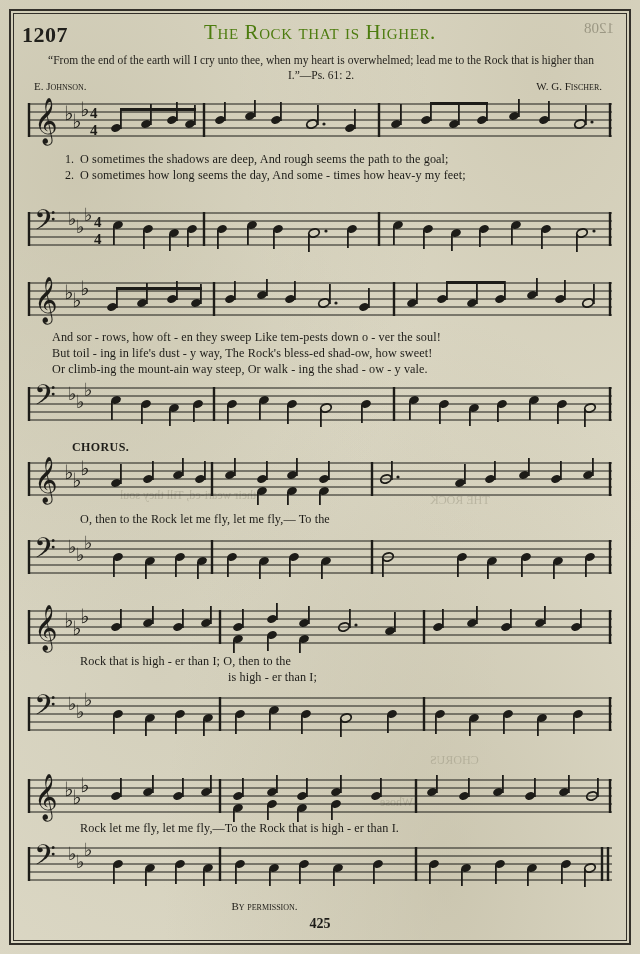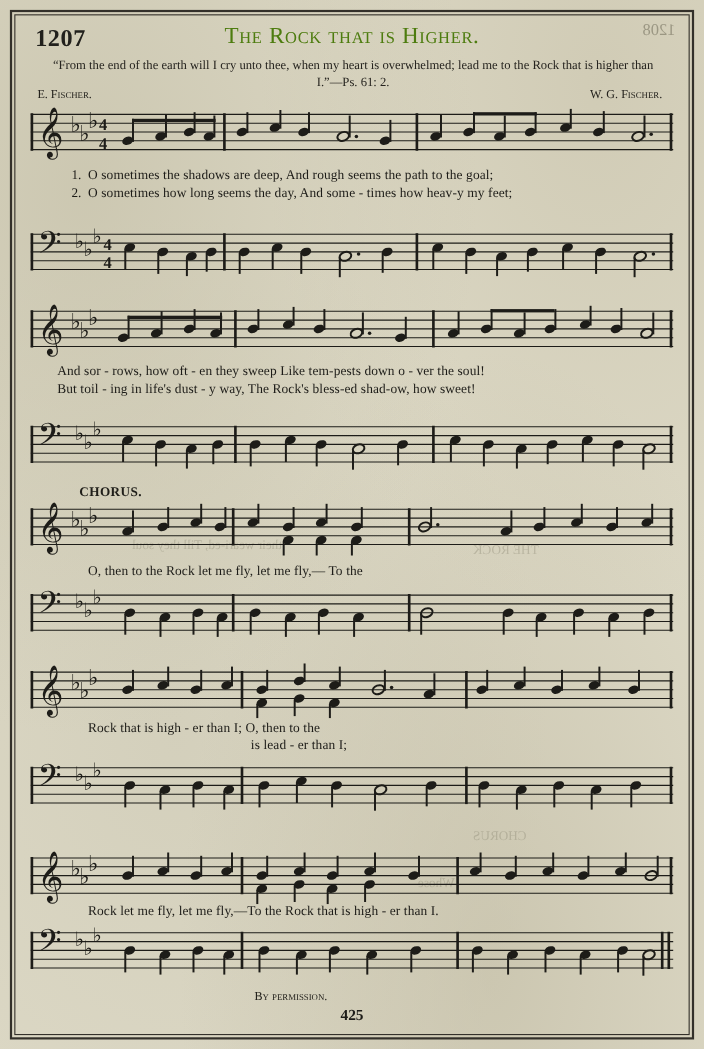--- a/index.html
+++ b/index.html
@@ -65,21 +65,21 @@
     z-index: 2;
   }
   .content {
     position: absolute;
     left: 0; top: 0;
     width: 640px; height: 954px;
     z-index: 3;
   }
   .hymn-number {
     position: absolute;
-    left: 32px;
+    left: 22px;
     top: 22px;
     font-size: 22px;
     font-weight: bold;
     letter-spacing: 0.5px;
     color: #21201c;
     text-align: right;
   }
   .page-corner-number {
     position: absolute;
     right: 26px;
@@ -191,21 +191,21 @@
 
   <div class="frame"></div>
   <div class="frame-inner"></div>
 
   <div class="content">
 
     <div class="hymn-number">1207</div>
     <div class="page-corner-number">1208</div>
     <div class="title">The Rock that is Higher.</div>
     <div class="scripture">“From the end of the earth will I cry unto thee, when my heart is overwhelmed; lead me to the Rock that is higher than I.”—Ps. 61: 2.</div>
-    <div class="credit-left">E. Fischer.</div>
+    <div class="credit-left">E. Johnson.</div>
     <div class="credit-right">W. G. Fischer.</div>
 
     <div class="system" id="sys1" style="top:96px;">
       <svg class="stave-svg" width="592" height="50" viewBox="0 0 592 50">
         <g stroke="#1d1c18" stroke-width="1">
           <line x1="4" y1="8" x2="588" y2="8"></line>
           <line x1="4" y1="16" x2="588" y2="16"></line>
           <line x1="4" y1="24" x2="588" y2="24"></line>
           <line x1="4" y1="32" x2="588" y2="32"></line>
           <line x1="4" y1="40" x2="588" y2="40"></line>
@@ -399,20 +399,23 @@
         </g>
       </svg>
     </div>
 
     <div class="lyric-line" style="top:330px;">
       <span class="lyric-indent"></span><span class="lyric-text">And   sor - rows, how oft - en they sweep  Like tem-pests down  o - ver  the  soul!</span>
     </div>
     <div class="lyric-line" style="top:346px;">
       <span class="lyric-indent"></span><span class="lyric-text">But  toil -  ing in life's dust - y  way,  The Rock's bless-ed shad-ow, how sweet!</span>
     </div>
+    <div class="lyric-line" style="top:362px;">
+      <span class="lyric-indent"></span><span class="lyric-text">Or   climb-ing the mount-ain way steep,  Or   walk - ing the shad - ow - y  vale.</span>
+    </div>
 
     <div class="system" style="top:380px;">
       <svg class="stave-svg" width="592" height="50" viewBox="0 0 592 50">
         <g stroke="#1d1c18" stroke-width="1">
           <line x1="4" y1="8" x2="588" y2="8"></line>
           <line x1="4" y1="16" x2="588" y2="16"></line>
           <line x1="4" y1="24" x2="588" y2="24"></line>
           <line x1="4" y1="32" x2="588" y2="32"></line>
           <line x1="4" y1="40" x2="588" y2="40"></line>
         </g>
@@ -649,21 +652,21 @@
           <ellipse cx="280" cy="36" rx="5" ry="3.7" transform="rotate(-20 280 36)"></ellipse>
             <rect x="275" y="37" width="1.8" height="13"></rect>
         </g>
       </svg>
     </div>
 
     <div class="lyric-line" style="top:654px;">
       <span style="display:inline-block;width:56px;"></span><span class="lyric-text">Rock  that  is   high - er  than  I;                   O,   then  to  the</span>
     </div>
     <div class="lyric-line" style="top:670px;">
-      <span style="display:inline-block;width:204px;"></span><span class="lyric-text">is  lead - er  than  I;</span>
+      <span style="display:inline-block;width:204px;"></span><span class="lyric-text">is  high - er  than  I;</span>
     </div>
 
     <div class="system" style="top:690px;">
       <svg class="stave-svg" width="592" height="50" viewBox="0 0 592 50">
         <g stroke="#1d1c18" stroke-width="1">
           <line x1="4" y1="8" x2="588" y2="8"></line>
           <line x1="4" y1="16" x2="588" y2="16"></line>
           <line x1="4" y1="24" x2="588" y2="24"></line>
           <line x1="4" y1="32" x2="588" y2="32"></line>
           <line x1="4" y1="40" x2="588" y2="40"></line>

